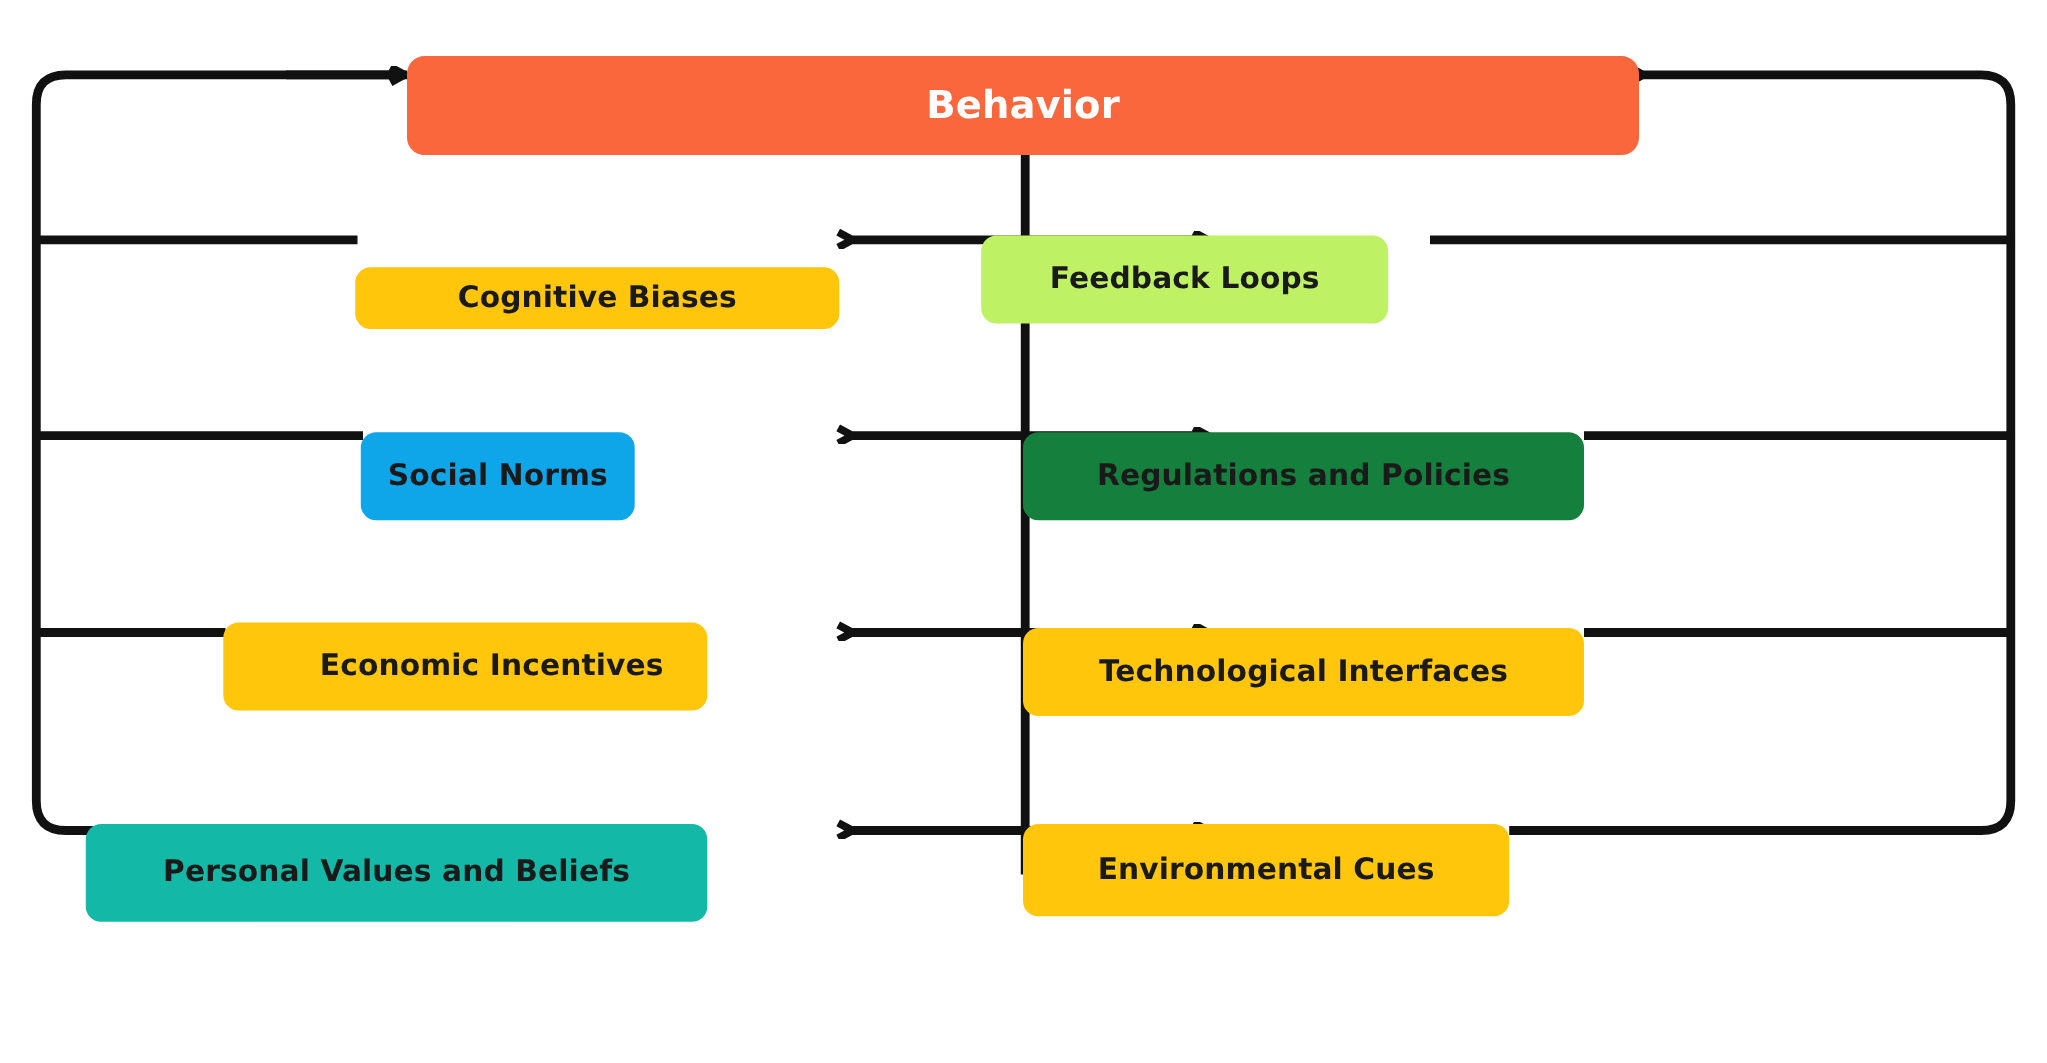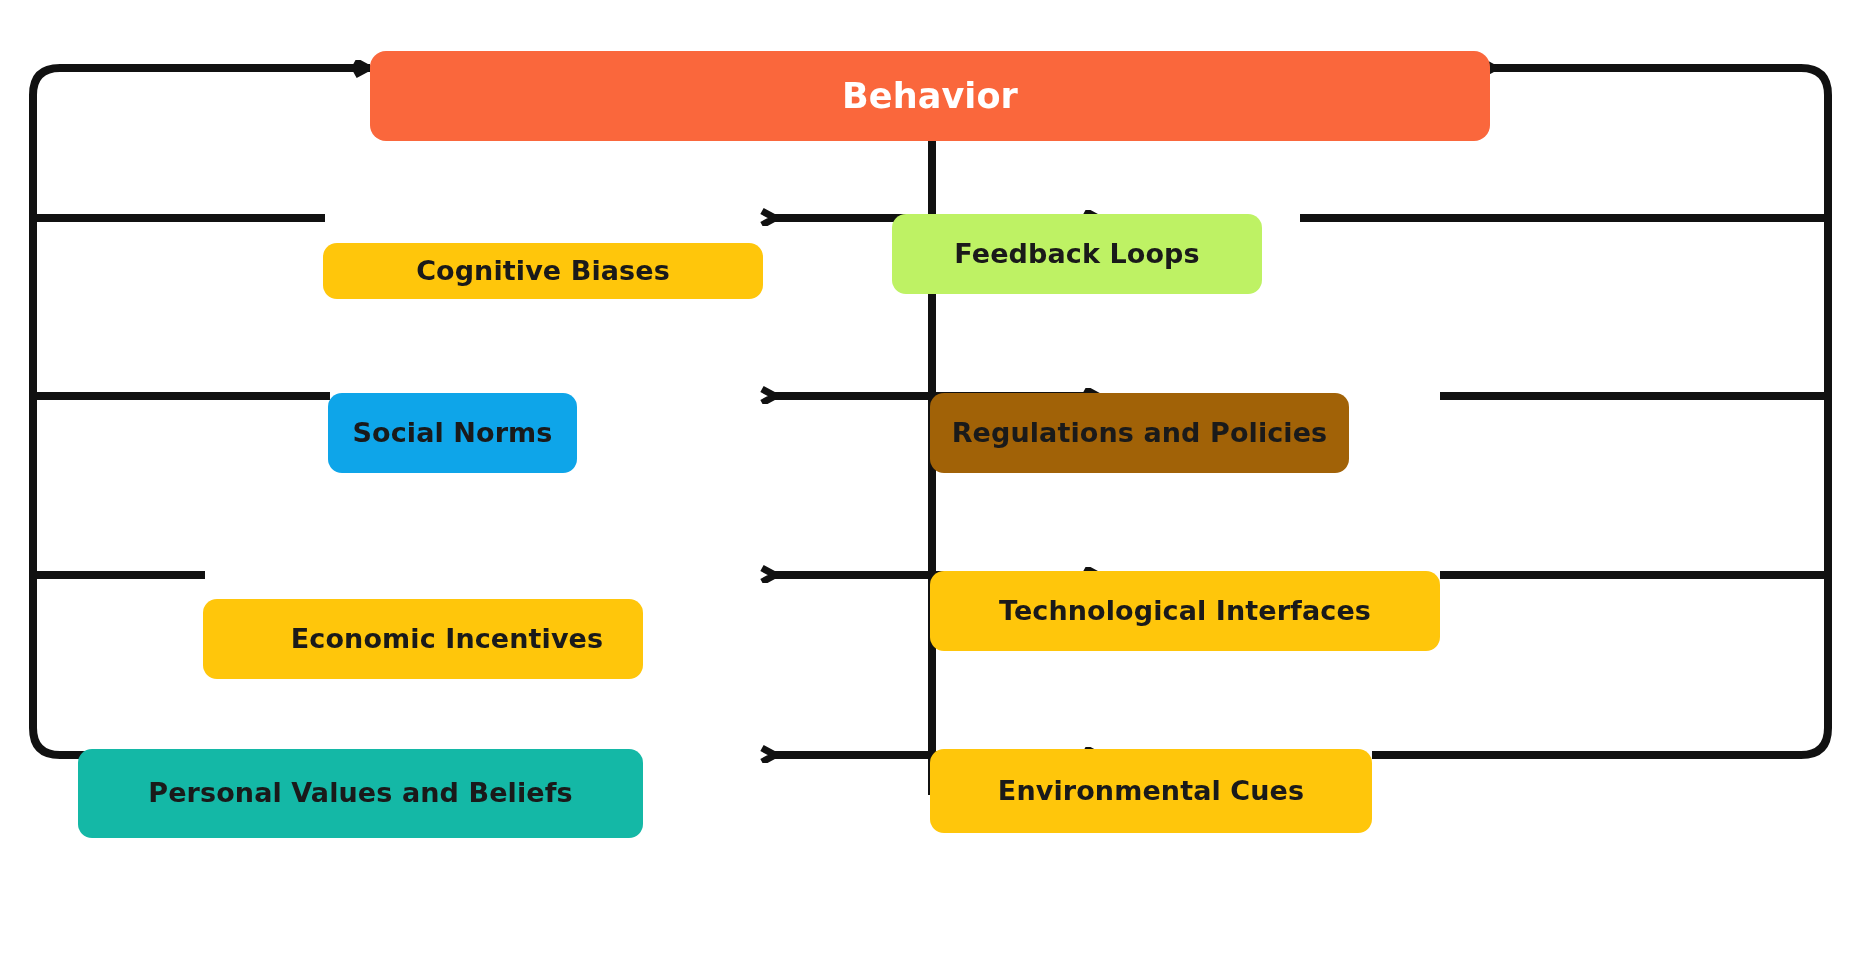--- a/index.html
+++ b/index.html
@@ -106,33 +106,33 @@
   </div>
 
   <div class="node node-factor" style="left:323px; top:207px; width:440px; height:56px; background:#FFC60B;">
     <span class="node-label">Cognitive Biases</span>
   </div>
 
   <div class="node node-factor" style="left:328px; top:357px; width:249px; height:80px; background:#0ea5e9;">
     <span class="node-label">Social Norms</span>
   </div>
 
-  <div class="node node-factor" style="left:203px; top:563px; width:440px; height:80px; background:#FFC60B;padding-left:48px;">
+  <div class="node node-factor" style="left:203px; top:530px; width:440px; height:80px; background:#FFC60B;padding-left:48px;">
     <span class="node-label">Economic Incentives</span>
   </div>
 
   <div class="node node-factor" style="left:78px; top:713px; width:565px; height:89px; background:#14b8a6;">
     <span class="node-label">Personal Values and Beliefs</span>
   </div>
 
   <div class="node node-factor" style="left:892px; top:178px; width:370px; height:80px; background:#bef264;">
     <span class="node-label">Feedback Loops</span>
   </div>
 
-  <div class="node node-factor" style="left:930px; top:357px; width:419px; height:80px; background:#a16207;">
+  <div class="node node-factor" style="left:930px; top:357px; width:510px; height:80px; background:#15803d;">
     <span class="node-label">Regulations and Policies</span>
   </div>
 
   <div class="node node-factor" style="left:930px; top:535px; width:510px; height:80px; background:#FFC60B;justify-content:center;">
     <span class="node-label">Technological Interfaces</span>
   </div>
 
   <div class="node node-factor" style="left:930px; top:713px; width:442px; height:84px; background:#FFC60B;">
     <span class="node-label">Environmental Cues</span>
   </div>

